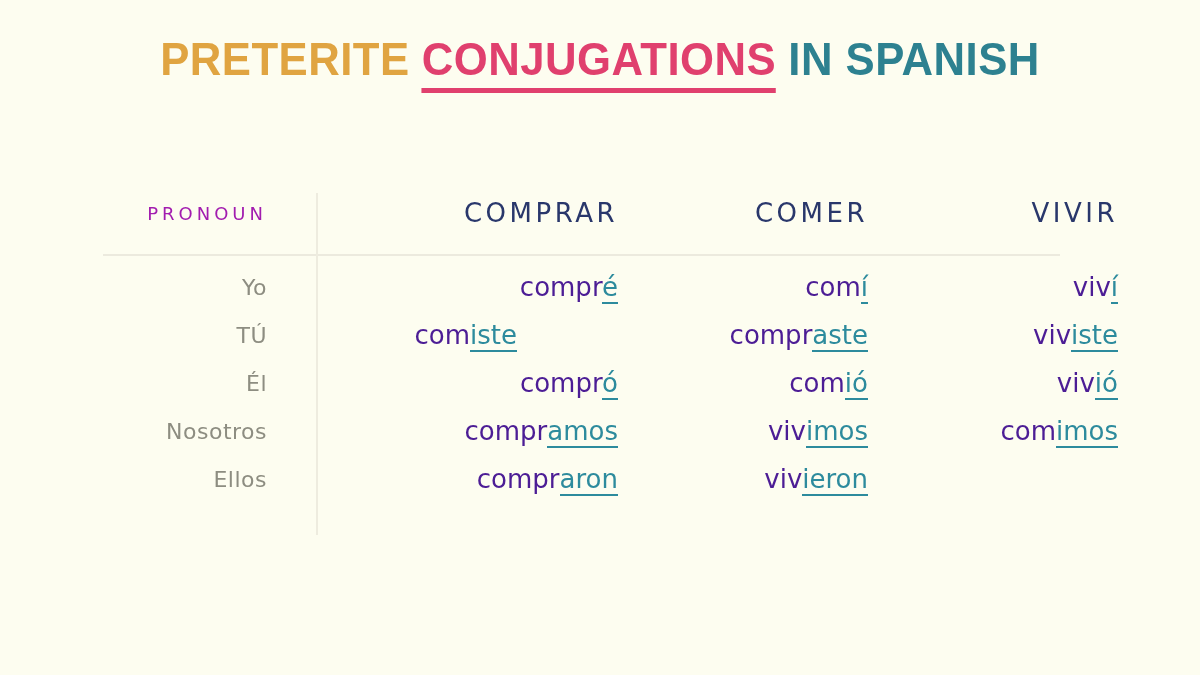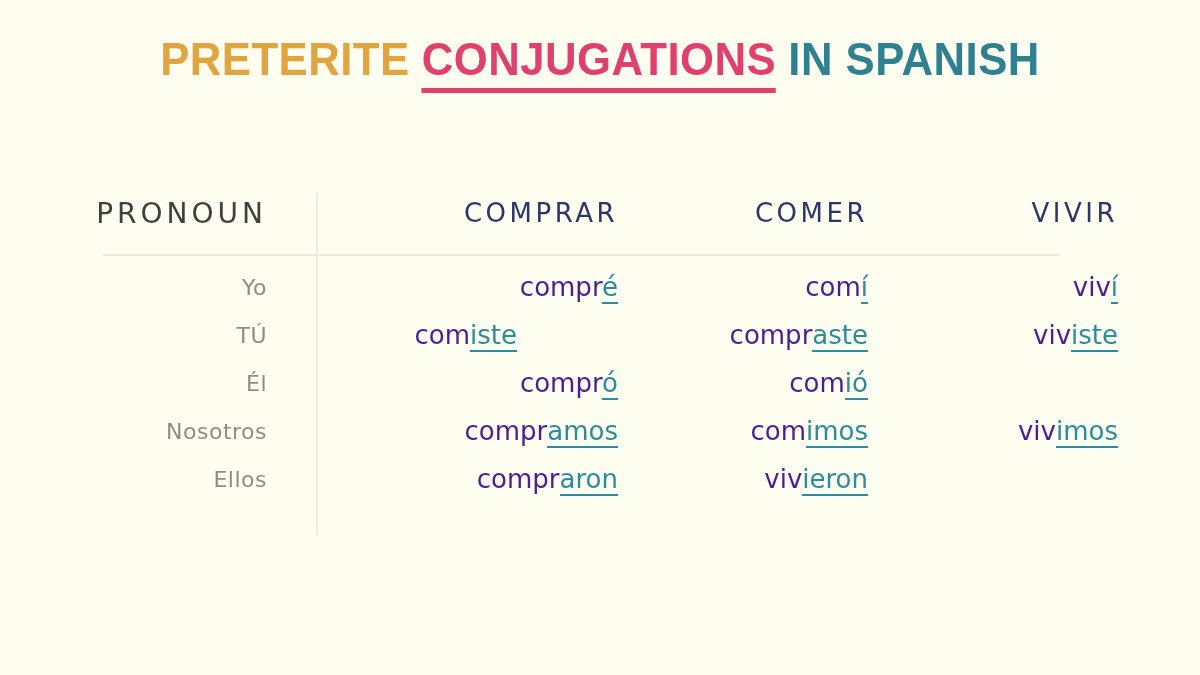--- a/index.html
+++ b/index.html
@@ -62,22 +62,22 @@
     text-align: right;
   }
   .c-verb.v1 { margin-left: 101px; }
 
   .hrow {
     height: 56px;
     align-items: center;
   }
   .hdr-pronoun {
     font-family: "DejaVu Sans", sans-serif;
-    font-size: 28px;
-    color: #404040;
+    font-size: 18px;
+    color: #a21caf;
     letter-spacing: 4px;
     padding-left: 28px;
   }
   .hdr-verb {
     font-family: "DejaVu Sans", sans-serif;
     font-size: 26px;
     color: #29376b;
     font-weight: 500;
     letter-spacing: 3.5px;
   }
@@ -159,27 +159,28 @@
       <div class="c-pronoun pron">TÚ</div>
       <div class="c-verb conj"><span class="stem">com</span><span class="end">iste</span></div>
       <div class="c-verb v1 conj"><span class="stem">compr</span><span class="end">aste</span></div>
       <div class="c-verb conj"><span class="stem">viv</span><span class="end">iste</span></div>
     </div>
 
     <div class="drow">
       <div class="c-pronoun pron">Él</div>
       <div class="c-verb v1 conj"><span class="stem">compr</span><span class="end">ó</span></div>
       <div class="c-verb conj"><span class="stem">com</span><span class="end">ió</span></div>
+      <div class="c-verb conj"><span class="stem">viv</span><span class="end">ió</span></div>
     </div>
 
     <div class="drow">
       <div class="c-pronoun pron">Nosotros</div>
       <div class="c-verb v1 conj"><span class="stem">compr</span><span class="end">amos</span></div>
+      <div class="c-verb conj"><span class="stem">viv</span><span class="end">imos</span></div>
       <div class="c-verb conj"><span class="stem">com</span><span class="end">imos</span></div>
-      <div class="c-verb conj"><span class="stem">viv</span><span class="end">imos</span></div>
     </div>
 
     <div class="drow">
       <div class="c-pronoun pron">Ellos</div>
       <div class="c-verb v1 conj"><span class="stem">compr</span><span class="end">aron</span></div>
       <div class="c-verb conj"><span class="stem">viv</span><span class="end">ieron</span></div>
     </div>
 
   </div>
 </div>

